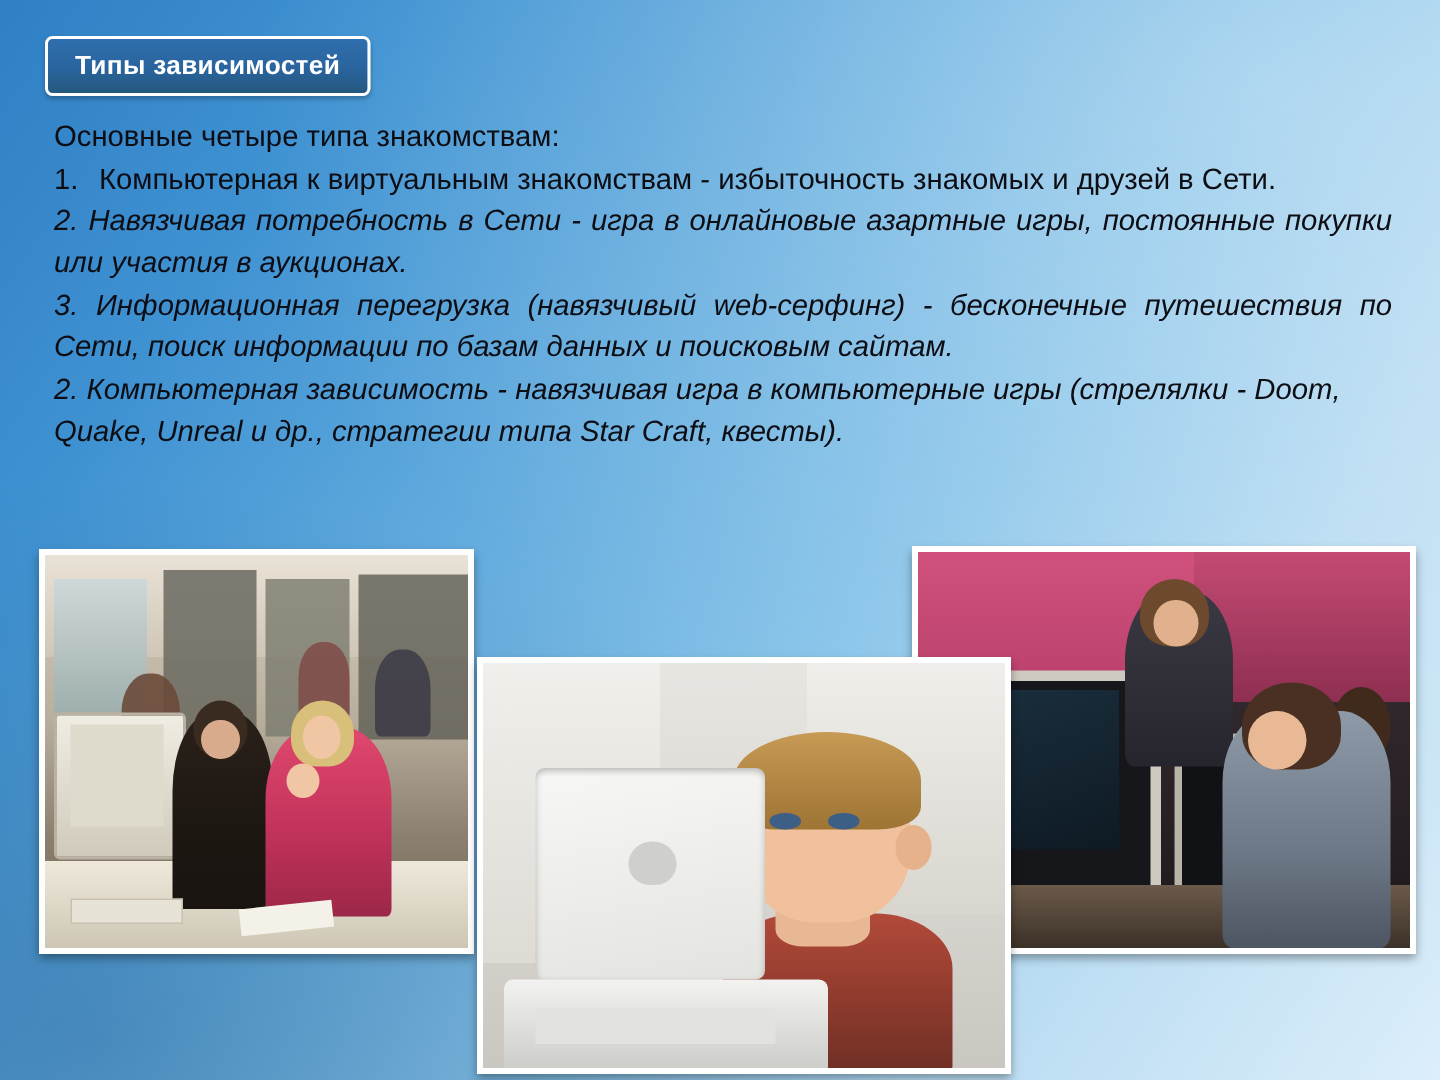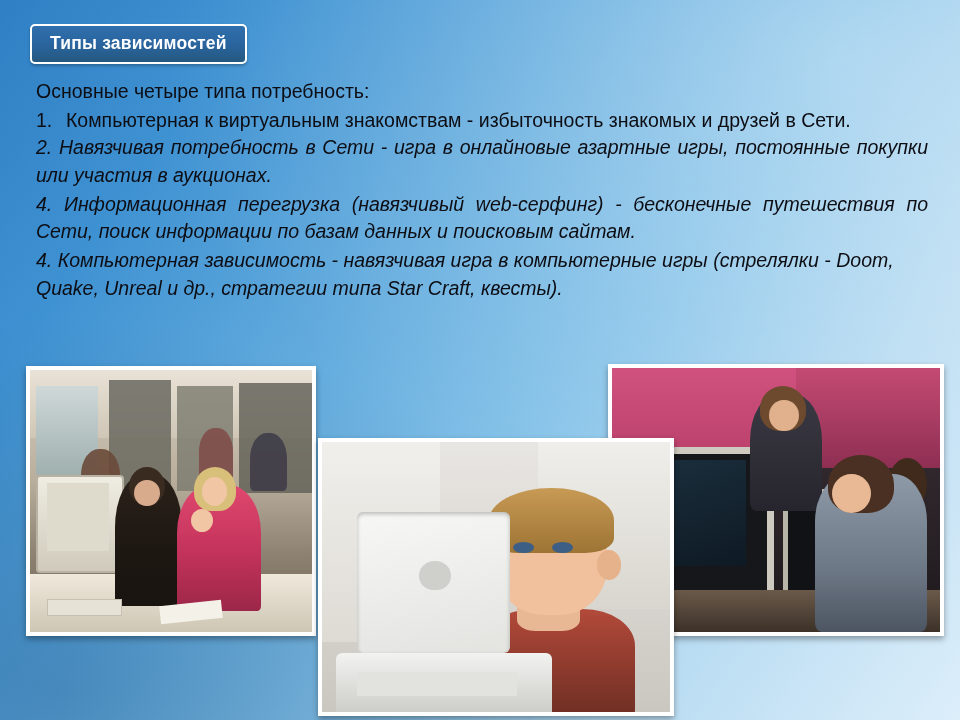--- a/index.html
+++ b/index.html
@@ -162,30 +162,30 @@
 <body>
 
 <div class="slide">
 
   <div class="title-box">
     <span class="title-text">Типы зависимостей</span>
   </div>
 
   <div class="body">
 
-    <p class="p-intro">Основные четыре типа потребность:</p>
+    <p class="p-intro">Основные четыре типа знакомствам:</p>
 
     <div class="num-item item1">
       <span class="marker">1.</span>
       <span class="txt">Компьютерная к виртуальным знакомствам - избыточность знакомых и друзей в Сети.</span>
     </div>
 
     <p class="para">2. Навязчивая потребность в Сети - игра в онлайновые азартные игры, постоянные покупки или участия в аукционах.</p>
-    <p class="para">4. Информационная перегрузка (навязчивый web-серфинг) - бесконечные путешествия по Сети, поиск информации по базам данных и поисковым сайтам.</p>
-    <p class="para last">4. Компьютерная зависимость - навязчивая игра в компьютерные игры (стрелялки - Doom, Quake, Unreal и др., стратегии типа Star Craft, квесты).</p>
+    <p class="para">3. Информационная перегрузка (навязчивый web-серфинг) - бесконечные путешествия по Сети, поиск информации по базам данных и поисковым сайтам.</p>
+    <p class="para last">2. Компьютерная зависимость - навязчивая игра в компьютерные игры (стрелялки - Doom, Quake, Unreal и др., стратегии типа Star Craft, квесты).</p>
 
   </div>
 
   <div class="photo photo-left">
     <div class="pic">
       <div class="pl-bg"></div>
       <div class="pl-ceiling"></div>
       <div class="pl-window"></div>
       <div class="pl-panel1"></div>
       <div class="pl-panel2"></div>

